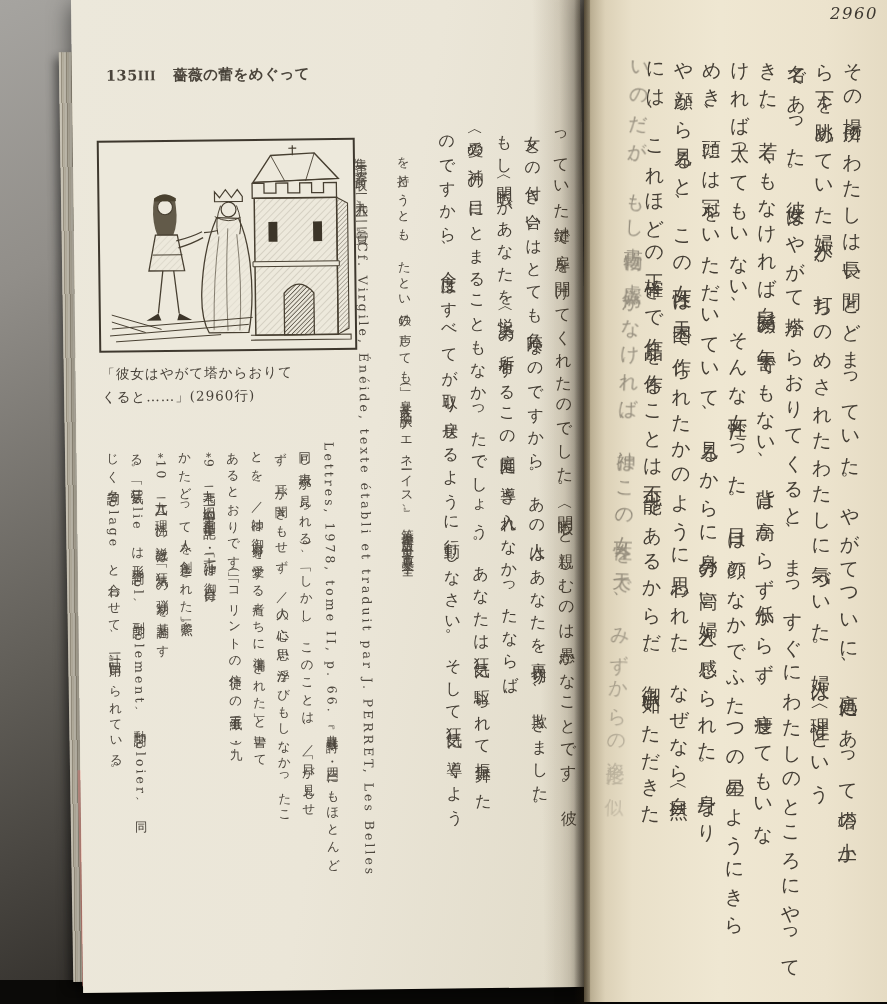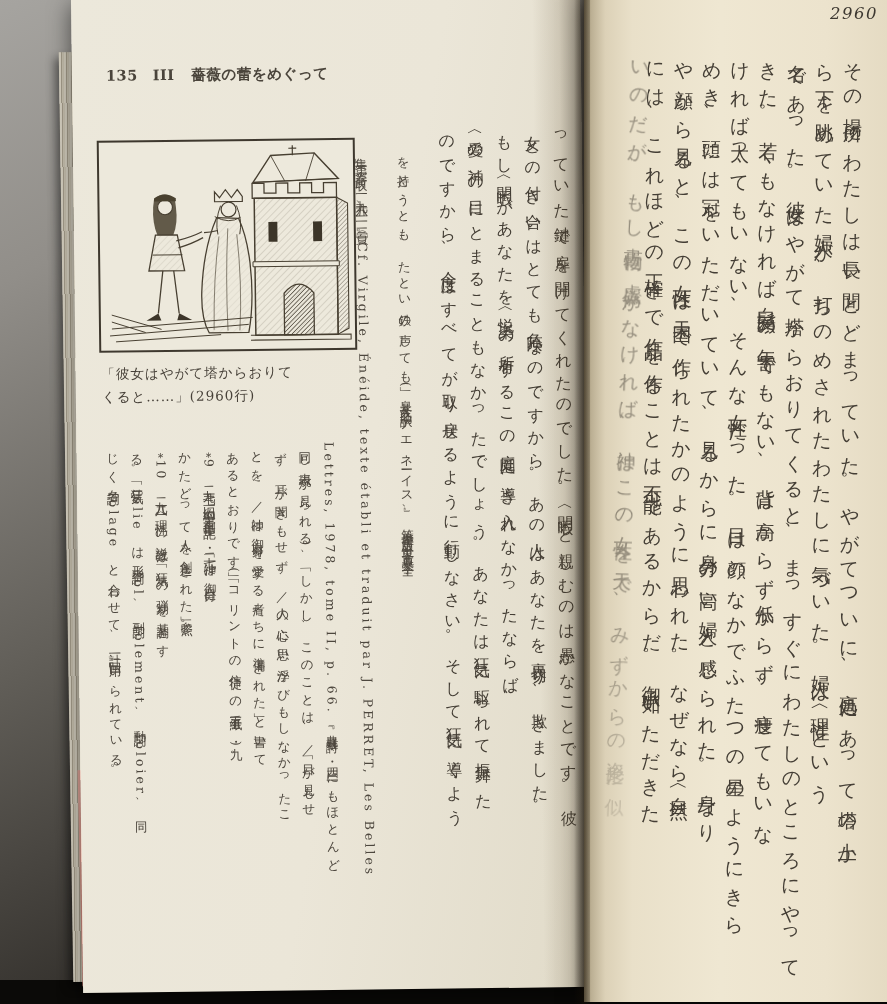--- a/index.html
+++ b/index.html
@@ -18,22 +18,22 @@
       box-shadow:0 10px 22px rgba(0,0,0,.55);}
   .page-left::after{content:"";position:absolute;right:0;top:0;bottom:0;width:48px;
       background:linear-gradient(90deg,rgba(86,68,40,0) 0%,rgba(86,68,40,.16) 55%,rgba(48,36,20,.42) 100%);}
   .page-right{position:absolute;left:584px;top:-6px;width:303px;height:1008px;
       background:linear-gradient(90deg,#8e8165 0%,#bcb094 2.5%,#dcd1b7 7%,#e9e0c9 16%,#efe7d2 45%,#ece3cd 80%,#e5dbc3 100%);
       box-shadow:0 8px 20px rgba(0,0,0,.5);}
   .crease{position:absolute;left:574px;top:-6px;width:16px;height:1012px;
       background:linear-gradient(90deg,rgba(22,15,6,0) 0%,rgba(22,15,6,.5) 62%,rgba(22,15,6,.22) 100%);}
   .lp-header{position:absolute;left:34px;top:72px;font-size:14.5px;font-weight:bold;
       color:#4a443b;letter-spacing:.5px;white-space:nowrap;}
-  .lp-header .pgnum{margin-right:15px;}
-  .lp-header .chap{margin-right:17px;}
+  .lp-header .pgnum{}
+  .lp-header .chap{margin-right:17px;font-family:Liberation Serif, serif;}
   .figure{position:absolute;left:24px;top:146px;width:258px;height:212px;box-sizing:border-box;
       background:#ede9dc;border:2.5px solid #3e382e;padding:3px;}
   .figure svg{width:100%;height:100%;display:block;}
   .caption{position:absolute;left:26px;top:368px;font-size:13.5px;line-height:23px;
       color:#474139;letter-spacing:1px;white-space:nowrap;}
   .vtext{position:absolute;writing-mode:vertical-rl;text-orientation:mixed;color:#443e35;}
   .vtext>div{white-space:nowrap;}
   .lp-main{left:344px;top:134px;width:158px;height:826px;font-size:16px;line-height:28.5px;letter-spacing:4.5px;}
   .lp-note-up{left:258px;top:156px;width:84px;height:804px;font-size:12.5px;line-height:24px;
       letter-spacing:3px;color:#4d473e;}

